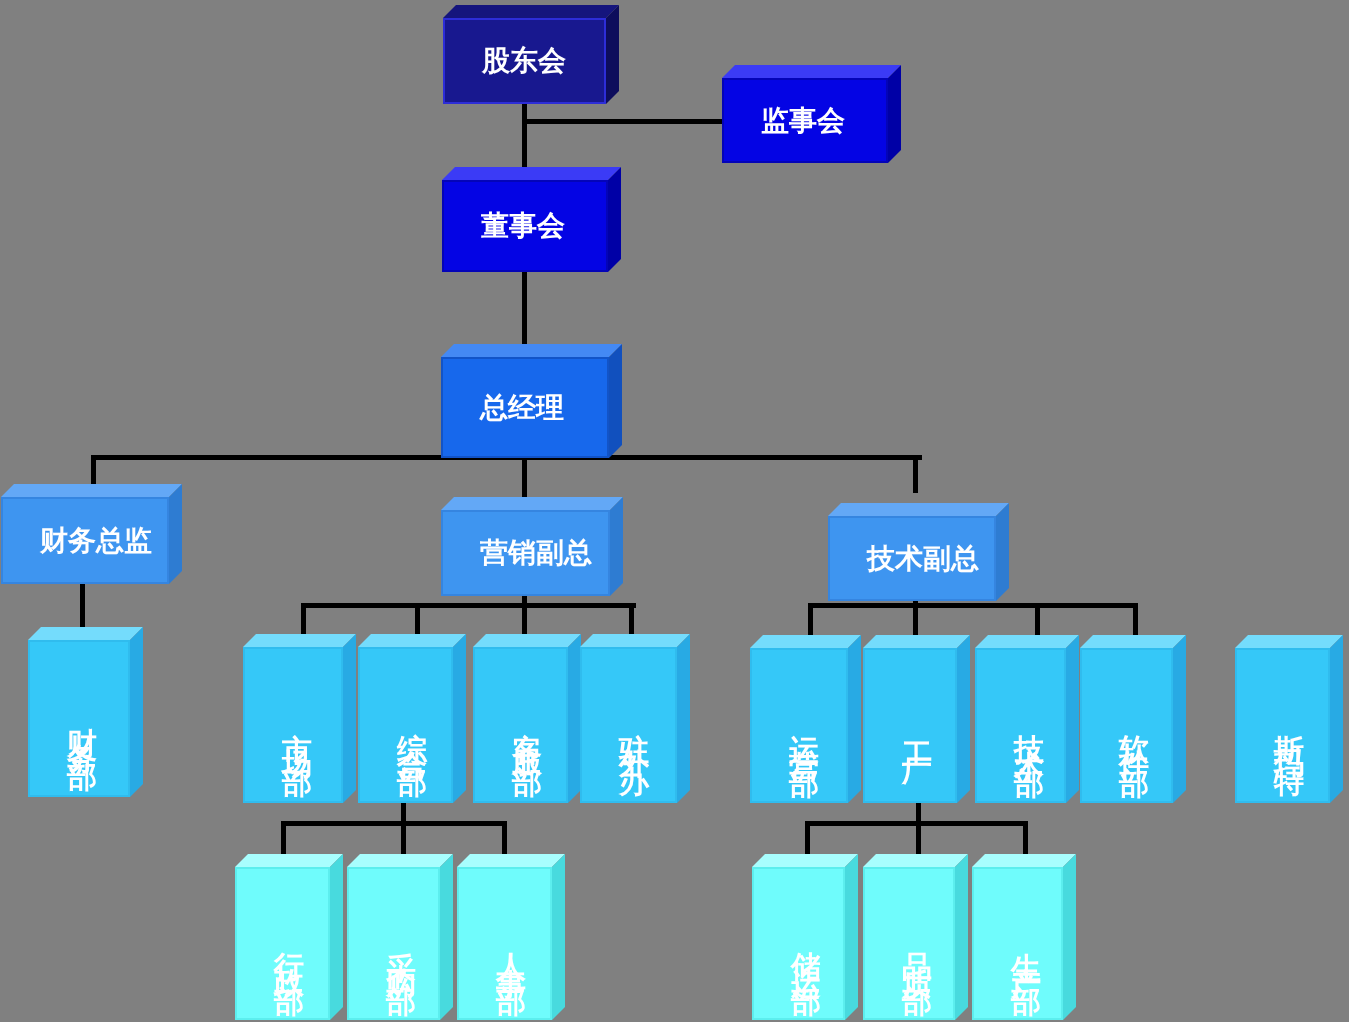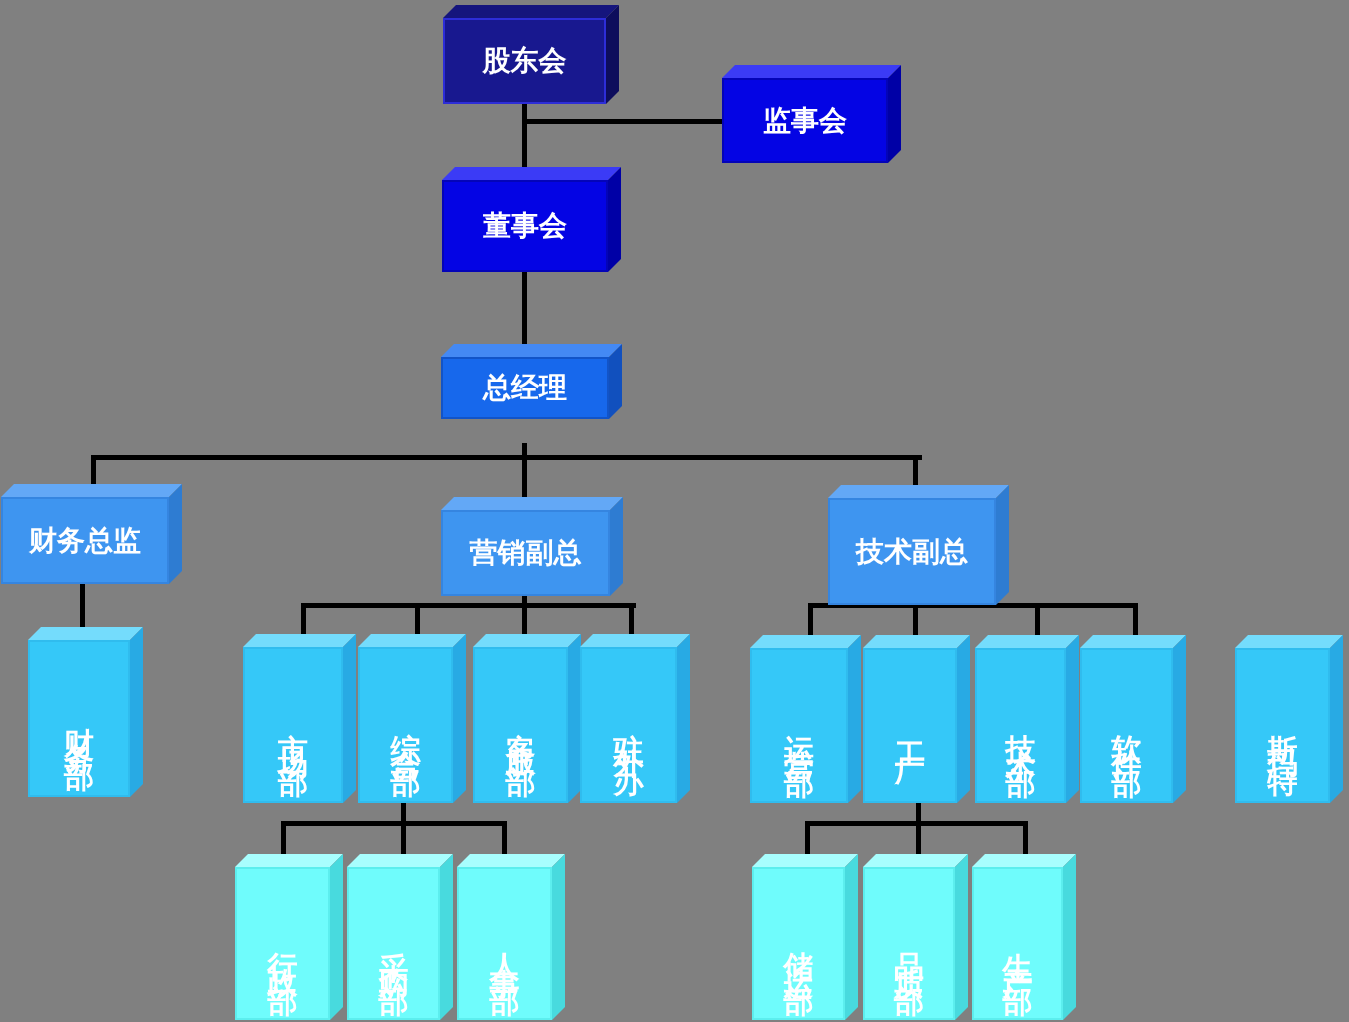--- a/index.html
+++ b/index.html
@@ -7,22 +7,22 @@
     width:1349px;height:1022px;position:relative;overflow:hidden;
     background:var(--background,#808080);
     font-family:"DejaVu Sans",sans-serif;
   }
   
   .ln{position:absolute;background:var(--connector,#000)}
   
   .node{position:absolute}
   .node .face{
     position:absolute;inset:0;box-sizing:border-box;
-    display:flex;align-items:center;justify-content:center;
-    background:var(--f);border:2px solid var(--b);
+    display:flex;align-items:center;justify-content:flex-start;
+    background:var(--f);border:2px solid var(--b);padding-left:37px;
   }
   .node::before{ 
     content:"";position:absolute;left:0;top:-13px;
     width:calc(100% + 13px);height:13px;background:var(--t);
     clip-path:polygon(13px 0,100% 0,calc(100% - 13px) 100%,0 100%);
   }
   .node::after{ 
     content:"";position:absolute;top:-13px;right:-13px;
     width:13px;height:calc(100% + 13px);background:var(--s);
     clip-path:polygon(100% 0,100% calc(100% - 13px),0 100%,0 13px);
@@ -82,37 +82,37 @@
 <div class="node lv2" style="left:722px;top:78px;width:166px;height:85px">
   <div class="face">
       <span class="lbl">监事会</span>
     </div>
 </div>
 <div class="node lv2" style="left:442px;top:180px;width:166px;height:92px">
   <div class="face">
       <span class="lbl">董事会</span>
     </div>
 </div>
-<div class="node lv3" style="left:441px;top:357px;width:168px;height:62px">
+<div class="node lv3" style="left:441px;top:357px;width:168px;height:101px">
   <div class="face">
       <span class="lbl">总经理</span>
     </div>
 </div>
 
 <div class="node lv4" style="left:1px;top:497px;width:168px;height:87px">
   <div class="face">
       <span class="lbl">财务总监</span>
     </div>
 </div>
 <div class="node lv4" style="left:441px;top:510px;width:169px;height:86px">
   <div class="face">
       <span class="lbl">营销副总</span>
     </div>
 </div>
-<div class="node lv4" style="left:828px;top:498px;width:168px;height:107px">
+<div class="node lv4" style="left:828px;top:516px;width:168px;height:85px">
   <div class="face">
       <span class="lbl">技术副总</span>
     </div>
 </div>
 
 <div class="node lv5 v" style="left:28px;top:640px;width:102px;height:157px">
   <div class="face">
       <span class="lbl">财务部</span>
     </div>
 </div>

